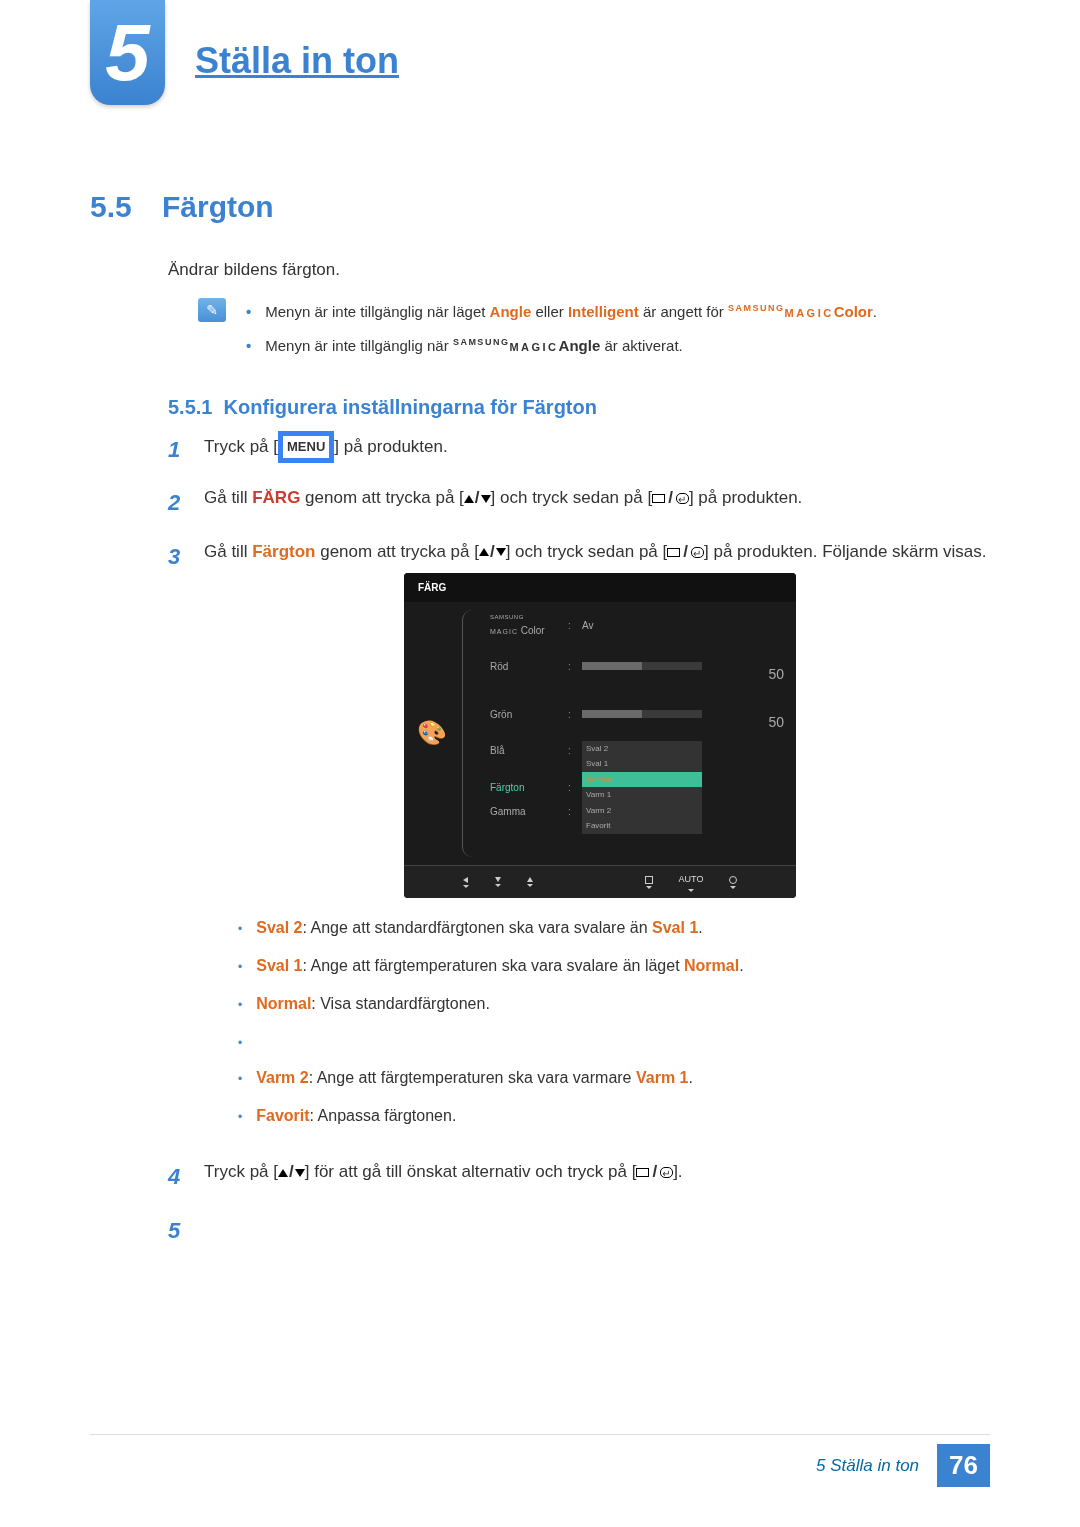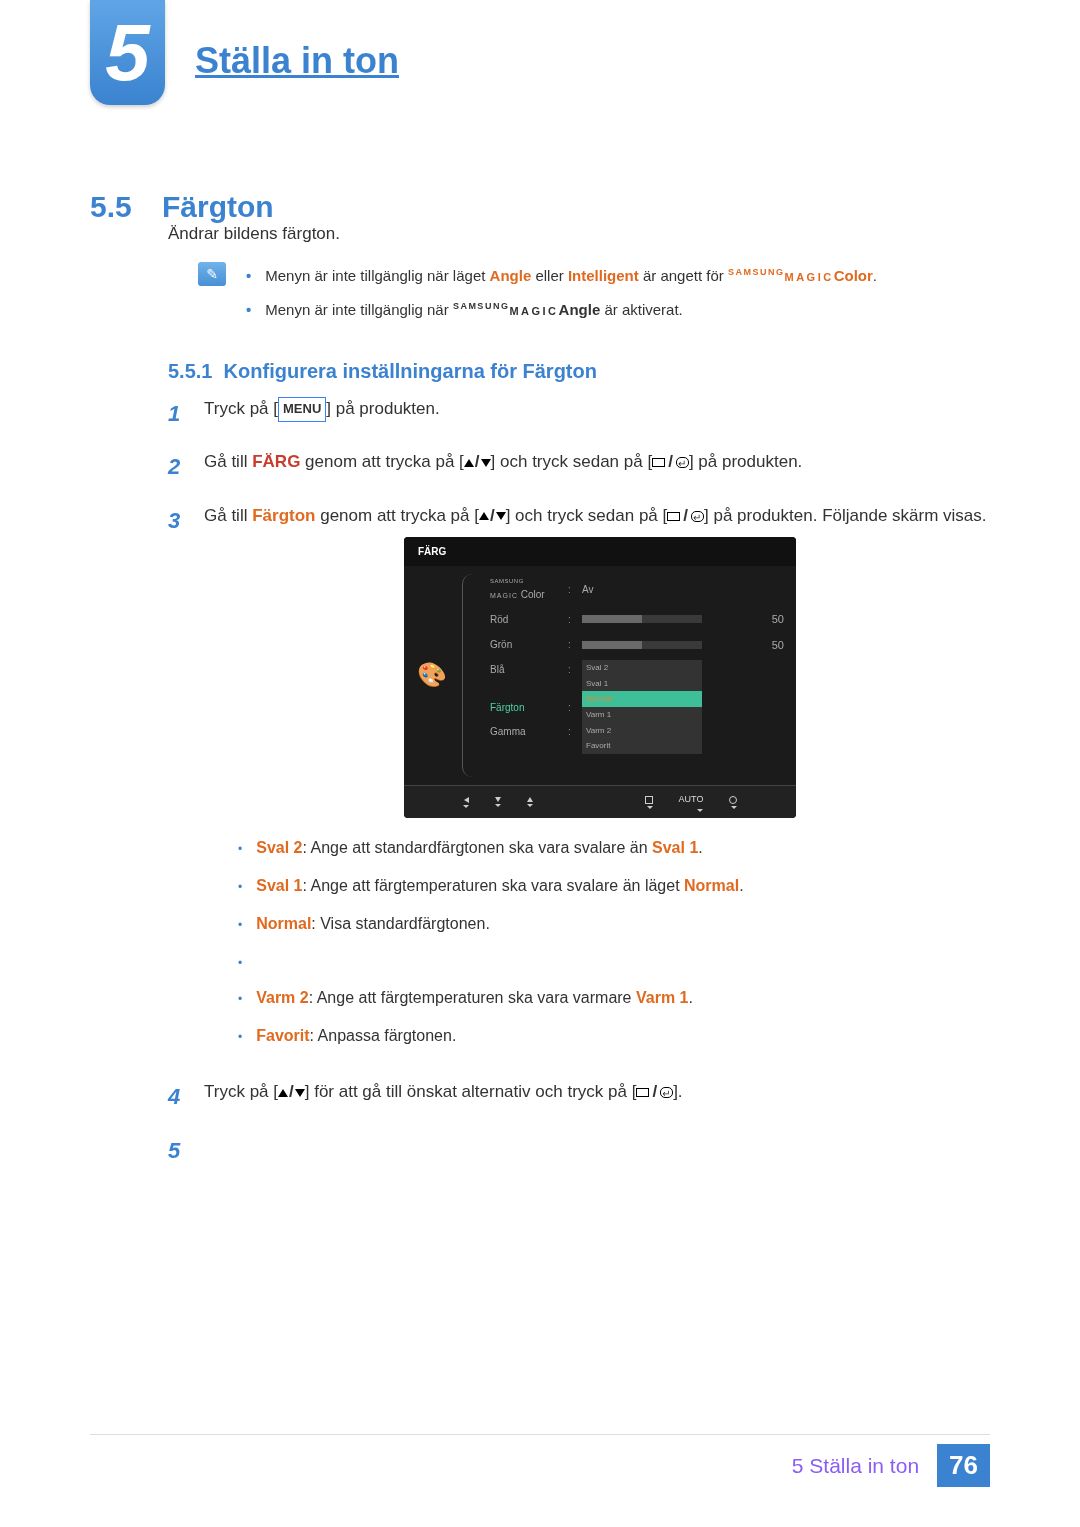--- a/index.html
+++ b/index.html
@@ -41,20 +41,21 @@
     color: #3b82d0;
     text-decoration: underline;
   }
 
   .content { padding-top: 190px; }
 
   .section-heading {
     color: #3b82d0;
     font-size: 30px;
     font-weight: bold;
+    margin-bottom: 36px;
   }
   .section-heading .num { display: inline-block; width: 72px; }
   .intro { font-size: 17px; margin-left: 78px; margin-bottom: 20px; }
 
   .note-block {
     display: flex;
     align-items: flex-start;
     margin-left: 108px;
     gap: 20px;
     margin-bottom: 28px;
@@ -88,21 +89,21 @@
   .step { display: flex; gap: 16px; font-size: 17px; margin-bottom: 16px; line-height: 1.7; }
   .step-num {
     color: #3b82d0;
     font-style: italic;
     font-weight: bold;
     font-size: 22px;
     width: 20px;
     flex-shrink: 0;
   }
   .menu-box {
-    border: 1px solid #3b82f6;
+    border: 5px solid #3b82f6;
     padding: 0 4px;
     font-weight: bold;
     font-size: 13px;
     display: inline-block;
     vertical-align: middle;
   }
   .inline-updown {
     display: inline-flex; align-items: center; gap: 1px;
     vertical-align: middle;
   }
@@ -162,34 +163,34 @@
   .osd-rows { flex: 1; display: flex; flex-direction: column; gap: 7px; padding-top: 2px; }
   .osd-row { display: flex; align-items: center; gap: 8px; min-height: 12px; }
   .osd-label { width: 70px; color: #aaa; }
   .osd-label.hl { color: #4fd0a8; }
   .osd-colon { color: #888; width: 6px; }
   .osd-val { color: #aaa; }
   .slider-track {
     width: 120px; height: 8px; background: #3a3a3a; position: relative;
   }
   .slider-fill { height: 100%; background: #6a6a6a; }
-  .slider-num { margin-left: auto; color: #aaa; font-size: 11px; }
+  .slider-num { margin-left: auto; color: #aaa; font-size: 14px; margin-top: 17px; }
   .dropdown {
     width: 120px; background: #333; display: flex; flex-direction: column;
   }
   .dropdown .opt { padding: 1px 4px; font-size: 8px; color: #aaa; }
   .dropdown .opt.sel { background: #3fbf97; color: #111; }
   .dropdown .opt.orange { color: #d98b3a; }
   .osd-footer {
     border-top: 1px solid #444;
     display: flex; justify-content: center; gap: 26px; padding: 6px 0;
     color: #ddd; font-size: 9px; align-items: center;
     background: #222;
   }
-  .osd-footer .fbtn { display: flex; flex-direction: column; align-items: flex-end; gap: 2px; }
+  .osd-footer .fbtn { display: flex; flex-direction: column; align-items: center; gap: 2px; }
   .osd-footer .tri-up, .osd-footer .tri-down { border-left-width: 3px; border-right-width: 3px; }
   .osd-footer .tri-up { border-bottom: 5px solid #ccc; }
   .osd-footer .tri-down { border-top: 5px solid #ccc; }
   .osd-footer .tri-left {
     width: 0; height: 0; border-top: 3px solid transparent; border-bottom: 3px solid transparent;
     border-right: 5px solid #ccc;
   }
   .osd-footer .sq { width: 8px; height: 8px; border: 1px solid #ccc; }
   .osd-footer .pw { width: 8px; height: 8px; border: 1px solid #ccc; border-radius: 50%; }
   .osd-footer .sub { display:flex; gap:1px; }
@@ -201,21 +202,21 @@
 
   
   .footer {
     position: absolute;
     bottom: 40px;
     right: 90px;
     display: flex;
     align-items: center;
     gap: 18px;
   }
-  .footer-text { color: #8b5cf6; font-size: 21px; }
+  .footer-text { color: #0369a1; font-size: 17px; font-style: italic; }
   .page-num {
     background: #3b82d0;
     color: #fff;
     font-size: 26px;
     font-weight: bold;
     padding: 6px 12px;
   }
   .footer-rule {
     position: absolute;
     bottom: 92px;

